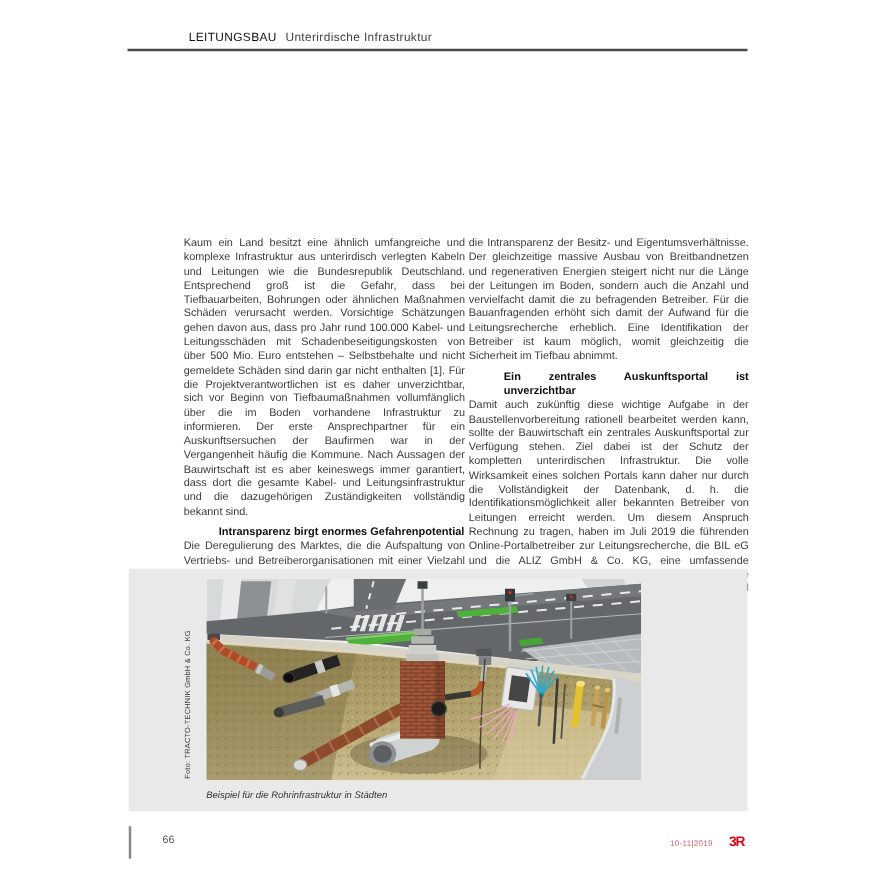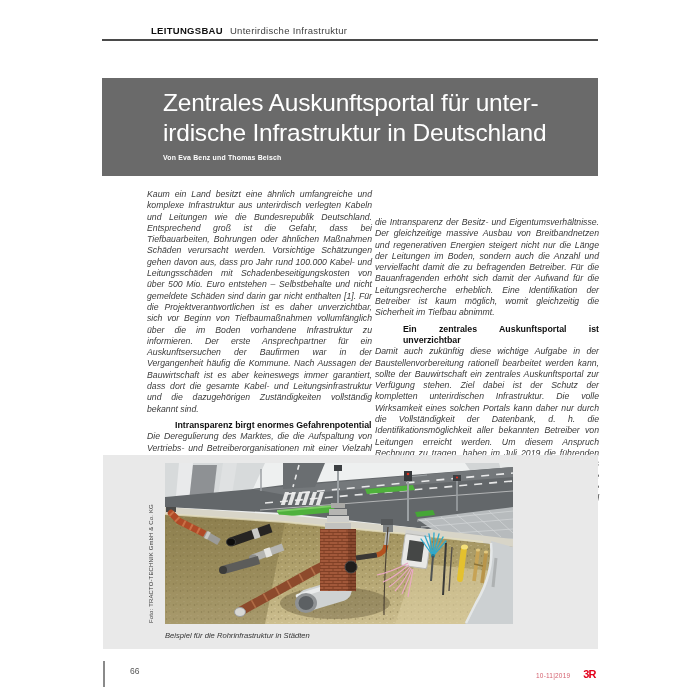--- a/index.html
+++ b/index.html
@@ -1,36 +1,36 @@
 <!DOCTYPE html>
 <html lang="de"><head>
 <meta charset="utf-8">
 <style>
   html,body{margin:0;padding:0;background:#ffffff;}
   .page{position:relative;width:700px;height:700px;background:#ffffff;
         font-family:"Liberation Sans",sans-serif;overflow:hidden;}
 
   
   .kicker{position:absolute;left:123px;top:25px;font-size:9.5px;color:#222;letter-spacing:.3px;}
-  .kicker-section{font-weight:bold;color:#111;margin-right:7px;padding-left:28px;}
+  .kicker-section{font-weight:normal;color:#111;margin-right:7px;padding-left:28px;}
   .kicker-topic{color:#3f3f3f;}
   .rule{position:absolute;left:102px;top:39px;width:496px;height:2px;background:#4a4a4a;}
 
   
   .title-block{position:absolute;left:102px;top:78px;width:496px;height:98px;background:#6a6a6a;color:#fff;}
   .title-block h1{margin:0;position:absolute;left:61px;top:10px;font-size:24.5px;line-height:30px;
                   font-weight:400;letter-spacing:-.2px;white-space:nowrap;}
   .byline{position:absolute;left:61px;top:76px;font-size:6.9px;font-weight:600;letter-spacing:.2px;}
 
   
   .col{position:absolute;top:189px;font-size:8.7px;line-height:11.3px;color:#3b3b3b;
        text-align:justify;hyphens:auto;-webkit-hyphens:auto;}
   .col-left{left:147px;width:225px;}
-  .col-right{left:375px;width:224px;margin-top:28px;}
-  .col p{margin:0;font-style:italic;}
+  .col-right{left:375px;width:224px;}
+  .col p{margin:0;}
   .col h2{margin:5px 0 0 0;font-size:8.8px;line-height:11.3px;color:#101010;padding-left:28px;}
 
   
   .figure-panel{position:absolute;left:103px;top:455px;width:495px;height:194px;background:#e9e9e9;margin:0;}
   .credit{position:absolute;left:45px;top:10px;height:158px;writing-mode:vertical-rl;
           transform:rotate(180deg);font-size:5.9px;color:#3a3a3a;letter-spacing:.2px;
           display:flex;align-items:center;}
   .photo{position:absolute;left:62px;top:8px;width:348px;height:161px;background:#eef0f0;overflow:hidden;}
   .caption{position:absolute;left:62px;top:176px;font-style:italic;font-size:7.6px;color:#333;}
 
@@ -44,24 +44,20 @@
 </head>
 <body>
 
 <div class="page">
 
   <div class="kicker">
     <span class="kicker-section">LEITUNGSBAU</span><span class="kicker-topic">Unterirdische Infrastruktur</span>
   </div>
   <div class="rule"></div>
 
-  <div class="title-block">
-    <h1><span>Zentrales Auskunftsportal für unter-</span><br><span>irdische Infrastruktur in Deutschland</span></h1>
-    <div class="byline">Von Eva Benz und Thomas Beisch</div>
-  </div>
 
   <div class="col col-left">
     <p>Kaum ein Land besitzt eine ähnlich umfangreiche und komplexe Infrastruktur aus unterirdisch verlegten Kabeln und Leitungen wie die Bundesrepublik Deutschland. Entsprechend groß ist die Gefahr, dass bei Tiefbauarbeiten, Bohrungen oder ähnlichen Maßnahmen Schäden verursacht werden. Vorsichtige Schätzungen gehen davon aus, dass pro Jahr rund 100.000 Kabel- und Leitungsschäden mit Schadenbeseitigungskosten von über 500 Mio. Euro entstehen – Selbstbehalte und nicht gemeldete Schäden sind darin gar nicht enthalten [1]. Für die Projektverantwortlichen ist es daher unverzichtbar, sich vor Beginn von Tiefbaumaßnahmen vollumfänglich über die im Boden vorhandene Infrastruktur zu informieren. Der erste Ansprechpartner für ein Auskunftsersuchen der Baufirmen war in der Vergangenheit häufig die Kommune. Nach Aussagen der Bauwirtschaft ist es aber keineswegs immer garantiert, dass dort die gesamte Kabel- und Leitungsinfrastruktur und die dazugehörigen Zuständigkeiten vollständig bekannt sind.</p>
     <h2>Intransparenz birgt enormes Gefahrenpotential</h2>
     <p>Die Deregulierung des Marktes, die die Aufspaltung von Vertriebs- und Betreiberorganisationen mit einer Vielzahl neuer Gesellschaften zur Folge hat und zu Spartenverkäufen oder Umfirmierungen führt, erhöht zunehmend</p>
   </div>
   <div class="col col-right">
     <p>die Intransparenz der Besitz- und Eigentumsverhältnisse. Der gleichzeitige massive Ausbau von Breitbandnetzen und regenerativen Energien steigert nicht nur die Länge der Leitungen im Boden, sondern auch die Anzahl und vervielfacht damit die zu befragenden Betreiber. Für die Bauanfragenden erhöht sich damit der Aufwand für die Leitungsrecherche erheblich. Eine Identifikation der Betreiber ist kaum möglich, womit gleichzeitig die Sicherheit im Tiefbau abnimmt.</p>
     <h2>Ein zentrales Auskunftsportal ist unverzichtbar</h2>
     <p>Damit auch zukünftig diese wichtige Aufgabe in der Baustellenvorbereitung rationell bearbeitet werden kann, sollte der Bauwirtschaft ein zentrales Auskunftsportal zur Verfügung stehen. Ziel dabei ist der Schutz der kompletten unterirdischen Infrastruktur. Die volle Wirksamkeit eines solchen Portals kann daher nur durch die Vollständigkeit der Datenbank, d. h. die Identifikationsmöglichkeit aller bekannten Betreiber von Leitungen erreicht werden. Um diesem Anspruch Rechnung zu tragen, haben im Juli 2019 die führenden Online-Portalbetreiber zur Leitungsrecherche, die BIL eG und die ALIZ GmbH &amp; Co. KG, eine umfassende Zusammenarbeit vereinbart. Sie stellen gemeinsam eine zentrale Onlineplattform für Bauanfragen in Deutschland bereit. Über das BIL-Portal können</p>

